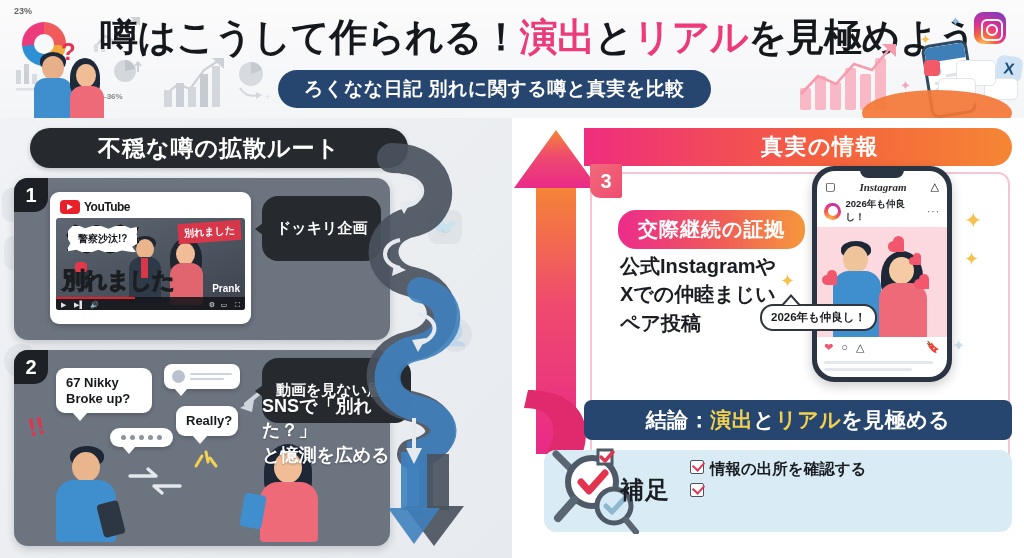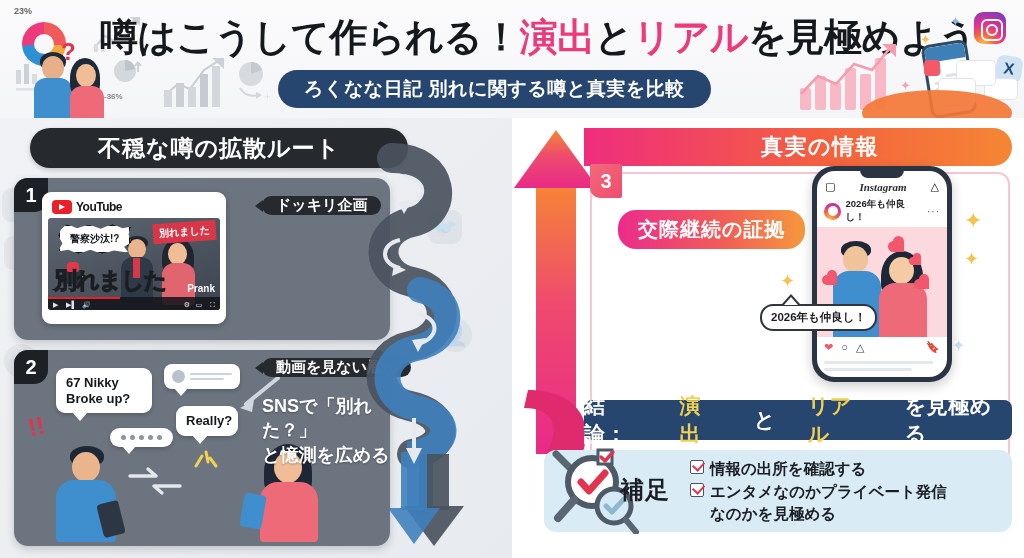--- a/index.html
+++ b/index.html
@@ -112,21 +112,21 @@
   .yt-big{position:absolute;left:6px;bottom:14px;font-size:23px;font-weight:900;color:#f5d547;-webkit-text-stroke:1.2px #1a1d22;letter-spacing:-1px;}
   .yt-prank{position:absolute;right:5px;bottom:16px;font-size:10px;font-weight:900;color:#fff;}
   .yt-bar{position:absolute;left:0;right:0;bottom:0;height:13px;background:rgba(20,22,26,.88);}
   .yt-bar .prog{position:absolute;left:0;top:0;height:2px;width:42%;background:#e8202a;}
   .yt-bar .ctl{position:absolute;top:4px;font-size:7px;color:#dfe3e8;}
   .yt-siren{position:absolute;left:14px;bottom:26px;width:22px;height:14px;background:#2c3340;border-radius:3px;}
   .yt-siren::after{content:"";position:absolute;left:5px;top:-8px;width:12px;height:10px;background:#e2384a;border-radius:4px 4px 2px 2px;}
 
   .tag-pill{
     position:absolute; background:#26292d; color:#fff; border-radius:16px;
-    font-size:15px; font-weight:900; padding:0 14px; white-space:nowrap;
+    font-size:15px; font-weight:900; padding:23px 14px; white-space:nowrap;
   }
   .tag-pill::before{
     content:""; position:absolute; left:-7px; top:50%; margin-top:-6px;
     border-top:6px solid transparent; border-bottom:6px solid transparent; border-right:8px solid #26292d;
   }
   .body-text{ position:absolute; color:#fff; font-size:19px; font-weight:800; line-height:1.35; white-space:pre-line; text-shadow:0 1px 2px rgba(0,0,0,.3);}
 
   
   .chat-bubble{
     position:absolute; background:#fff; border-radius:9px; color:#15181d;
@@ -214,21 +214,21 @@
     font-size:11.5px;font-weight:900;color:#1a1d22;padding:4px 9px;white-space:nowrap;z-index:5;
   }
   .cap-bubble::after{content:"";position:absolute;left:22px;top:-9px;border-left:7px solid transparent;border-right:7px solid transparent;border-bottom:8px solid #fff;}
   .cap-bubble::before{content:"";position:absolute;left:20px;top:-12px;border-left:9px solid transparent;border-right:9px solid transparent;border-bottom:10px solid #30363d;}
 
   
   .conclusion{
     position:absolute;left:72px;top:282px;width:428px;height:40px;
     background:#27466f;border-radius:8px;color:#fff;
     font-size:21px;font-weight:900;letter-spacing:.5px;
-    display:flex;align-items:center;justify-content:center;gap:32px;
+    display:flex;align-items:center;justify-content:center;
   }
   .conclusion .yl{color:#f3d14e;}
   .magenta-swoosh{position:absolute;left:6px;top:268px;width:86px;height:86px;}
   .note-box{
     position:absolute;left:32px;top:332px;width:468px;height:82px;
     background:#d9ecf6;border-radius:12px;
   }
   .note-title{position:absolute;left:108px;top:356px;font-size:24px;font-weight:900;color:#1a1d22;letter-spacing:1px;}
   .note-list{position:absolute;left:178px;top:340px;width:310px;font-size:15.5px;font-weight:900;color:#1a1d22;line-height:1.38;}
   .note-list .row{display:flex;gap:6px;align-items:flex-start;margin-bottom:2px;}
@@ -350,21 +350,21 @@
       </div>
     <div class="soc-ghost" style="left:438px;top:200px;">
         <div class="sq" style="border-radius:50%;">👤</div>
       </div>
 
     <div class="left-header">不穏な噂の拡散ルート</div>
 
     <div class="step-card" style="left:14px;top:60px;width:376px;height:162px;">
       <div class="step-num">1</div>
 
-      <div class="yt-card" style="left:28px;top:14px;width:184px;height:132px;">
+      <div class="yt-card" style="left:36px;top:14px;width:201px;height:132px;">
         <div class="yt-logo">
           <span class="play"></span>
           <span class="txt">YouTube</span>
         </div>
         <div class="yt-thumb">
           <div class="yt-siren"></div>
 
           <div class="ppl" style="left:72px;top:18px;width:36px;height:68px;">
             <div class="hair" style="left:6px;top:0;width:22px;height:13px;background:#20262f;"></div>
             <div class="head" style="left:8px;top:3px;width:18px;height:20px;background:#eab58d;"></div>
@@ -481,20 +481,23 @@
       </defs>
       <rect x="24" y="56" width="40" height="272" fill="url(#ga)"></rect>
       <polygon points="44,4 86,62 2,62" fill="url(#ga)"></polygon>
     </svg>
 
     <div class="right-header">真実の情報</div>
 
     <div class="truth-card"></div>
     <div class="step3-num">3</div>
     <div class="grad-pill">交際継続の証拠</div>
+    <div class="truth-text">公式Instagramや
+Xでの仲睦まじい
+ペア投稿</div>
 
     <div class="sparkle" style="left:268px;top:152px;font-size:18px;">✦</div>
     <div class="sparkle" style="left:452px;top:90px;font-size:22px;">✦</div>
     <div class="sparkle" style="left:452px;top:130px;font-size:18px;">✦</div>
     <div class="sparkle" style="left:440px;top:218px;font-size:16px;color:#cfe0ee;">✦</div>
 
     <div class="ig-phone">
       <div class="notch"></div>
       <div class="ig-screen">
         <div class="ig-top">
@@ -566,19 +569,17 @@
     </svg>
 
     <div class="note-title">補足</div>
     <div class="note-list">
       <div class="row">
         <span class="chk"></span>
         <span>情報の出所を確認する</span>
       </div>
       <div class="row">
         <span class="chk"></span>
-        <span style="white-space:pre-line;">エンタメなのかプライベート発信
-なのかを見極める</span>
       </div>
     </div>
 
   </div>
 </div>
 
 </body></html>

